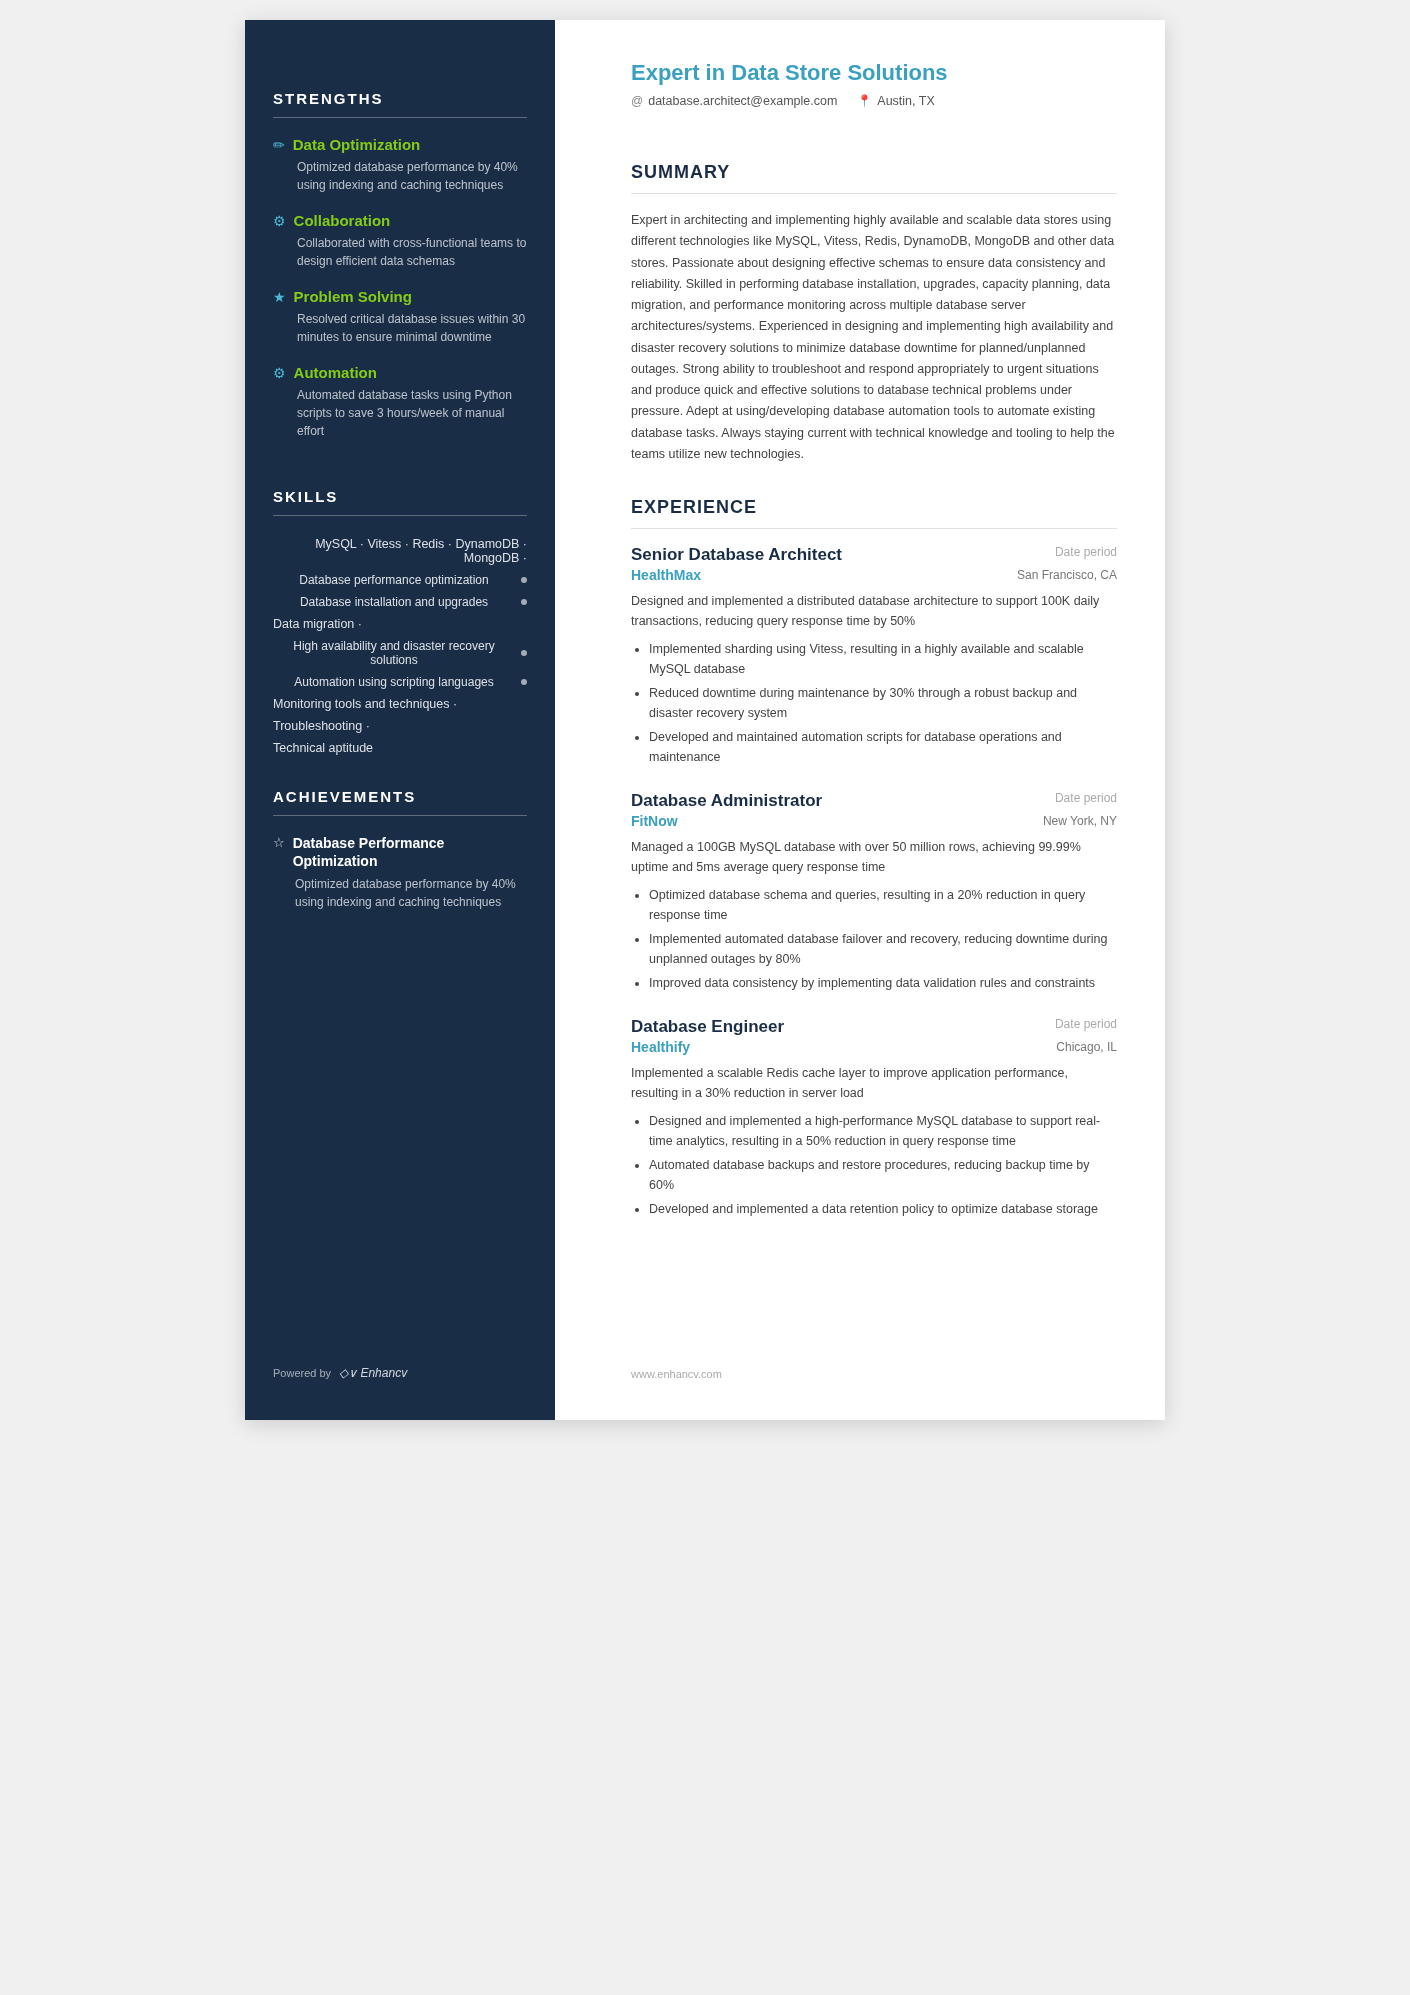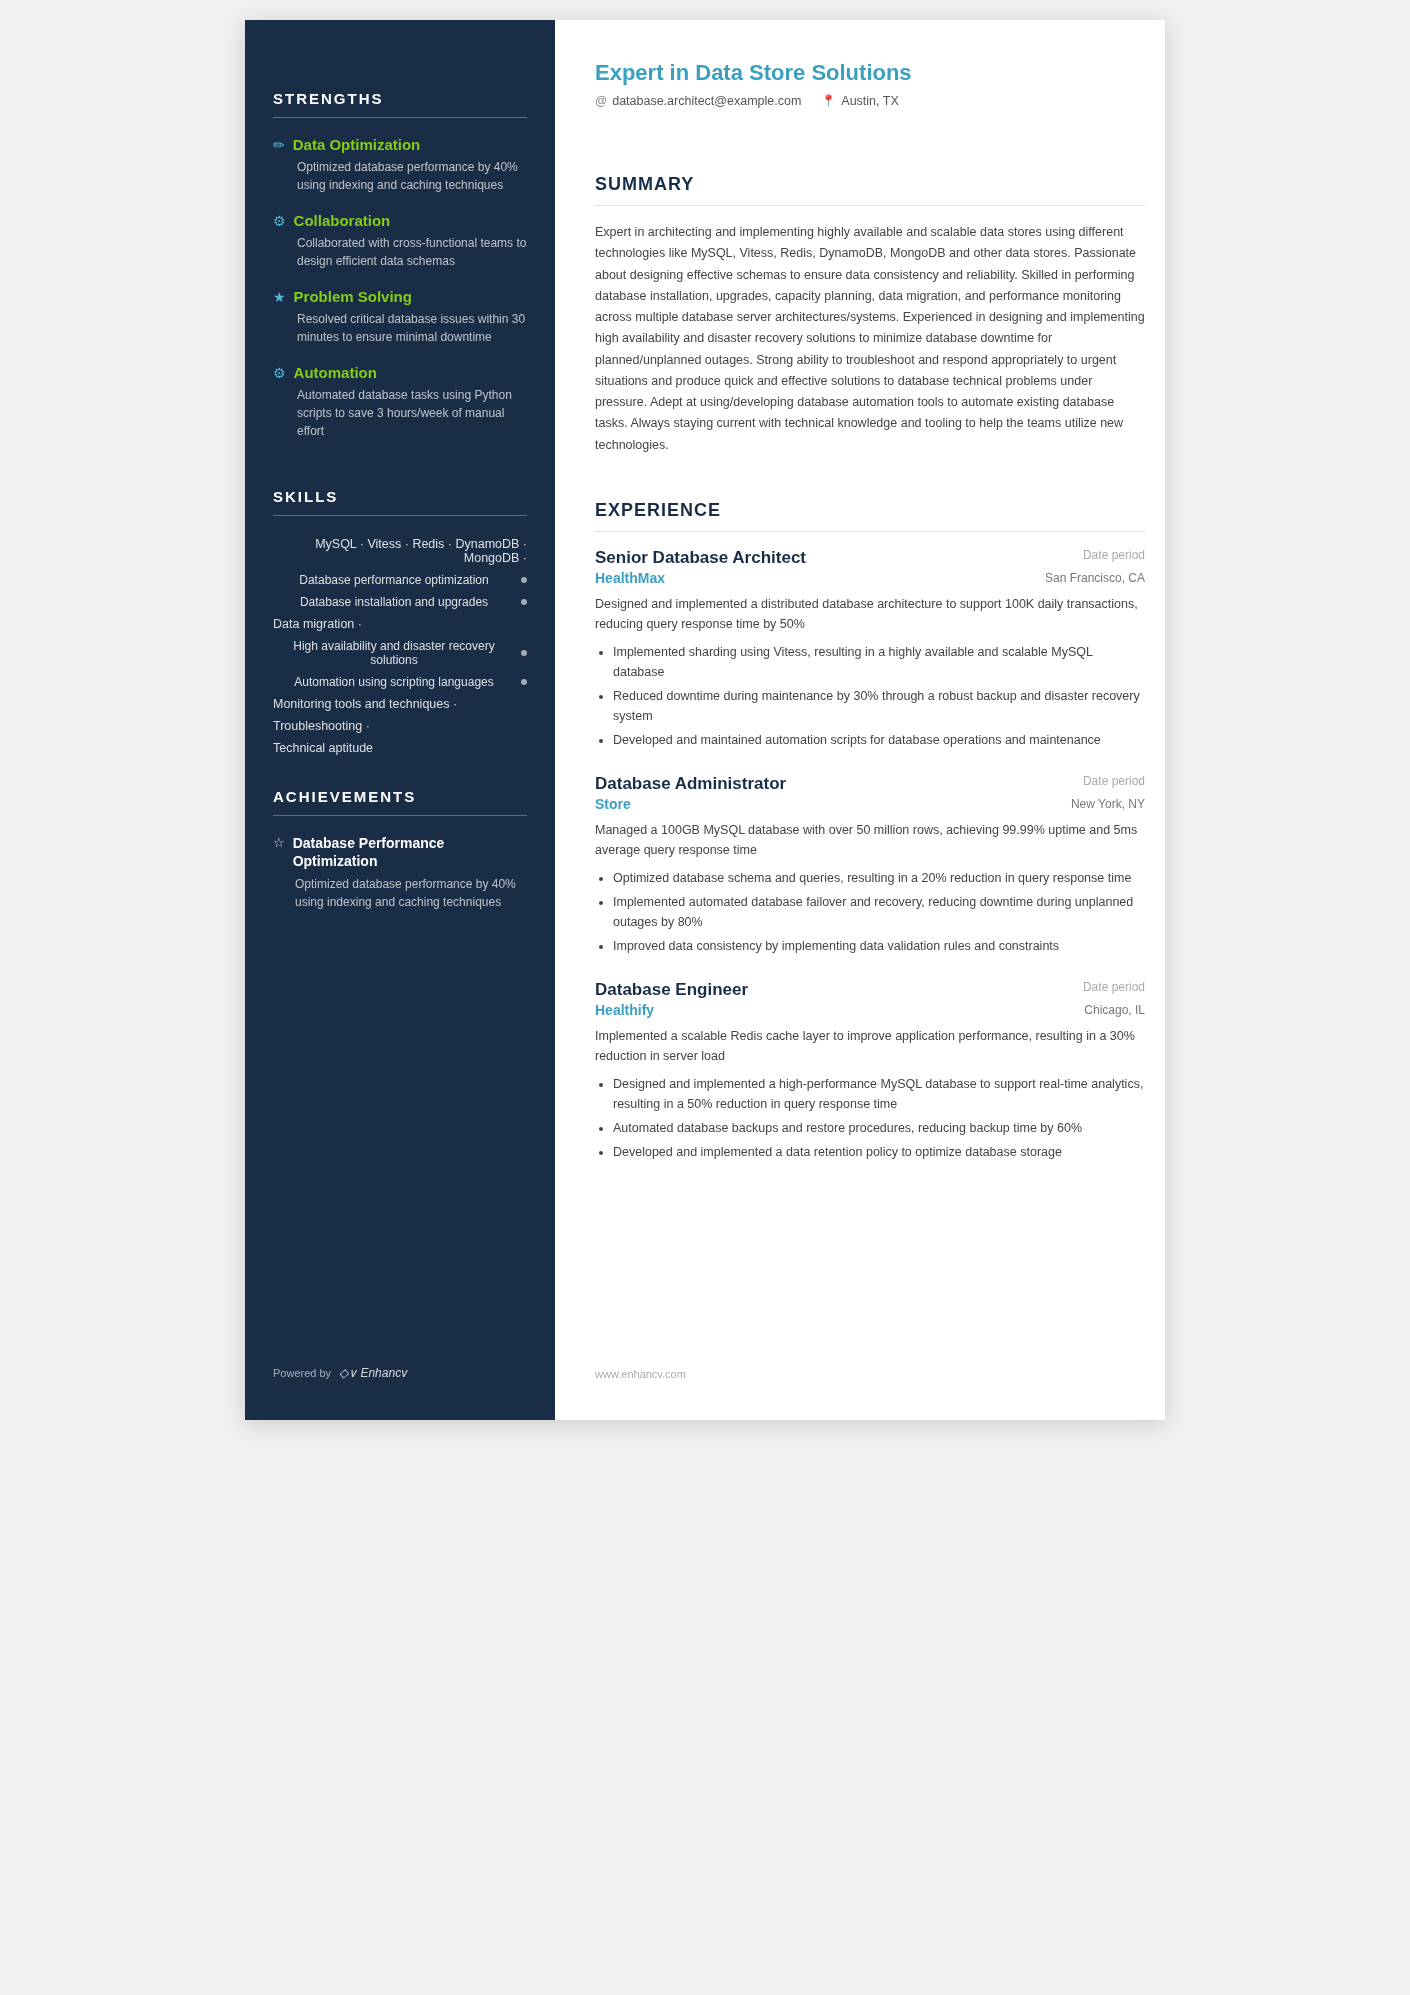--- a/index.html
+++ b/index.html
@@ -157,24 +157,25 @@
       color: rgba(255,255,255,0.6);
     }
     .enhancv-logo {
       font-size: 12px;
       color: rgba(255,255,255,0.8);
       font-style: italic;
     }
     
     .main-content {
       flex: 1;
-      padding: 40px 20px 40px 40px;
+      padding: 40px 48px 40px 40px;
       display: flex;
       flex-direction: column;
-      gap: 16px;
+      gap: 4px;
+      margin-left: 36px;
     }
     
     .header-section {
       margin-bottom: 30px;
       padding-bottom: 20px;
     }
     .header-title {
       font-size: 22px;
       font-weight: 700;
       color: #3aa0c0;
@@ -406,21 +407,21 @@
           <li>Developed and maintained automation scripts for database operations and maintenance</li>
         </ul>
       </div>
 
       <div class="exp-item">
         <div class="exp-header">
           <span class="exp-title">Database Administrator</span>
           <span class="exp-date">Date period</span>
         </div>
         <div class="exp-subheader">
-          <span class="exp-company">Store</span>
+          <span class="exp-company">FitNow</span>
           <span class="exp-location">New York, NY</span>
         </div>
         <p class="exp-summary">Managed a 100GB MySQL database with over 50 million rows, achieving 99.99% uptime and 5ms average query response time</p>
         <ul class="exp-bullets">
           <li>Optimized database schema and queries, resulting in a 20% reduction in query response time</li>
           <li>Implemented automated database failover and recovery, reducing downtime during unplanned outages by 80%</li>
           <li>Improved data consistency by implementing data validation rules and constraints</li>
         </ul>
       </div>
 

